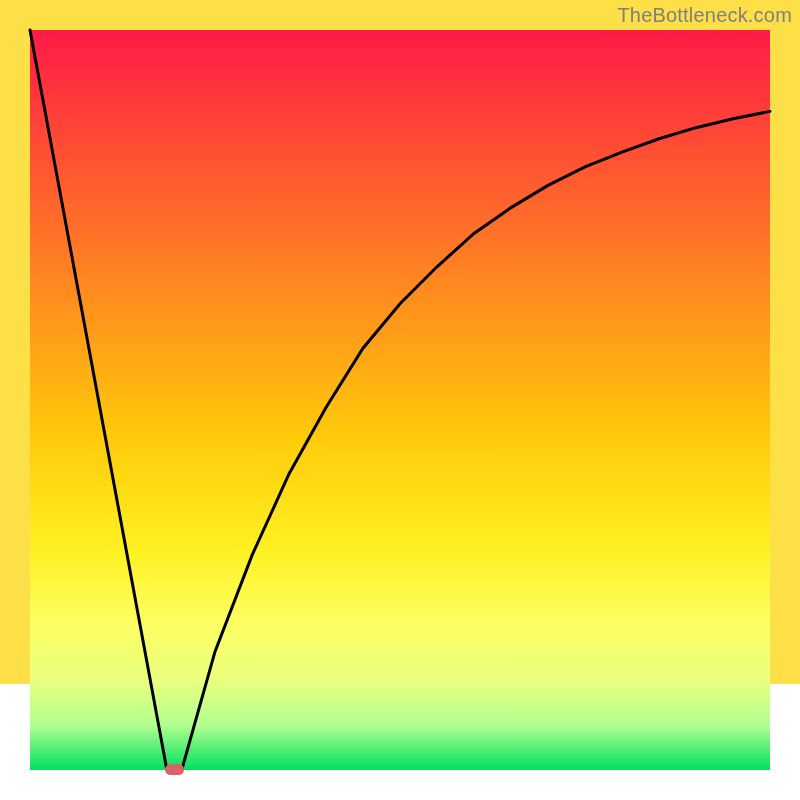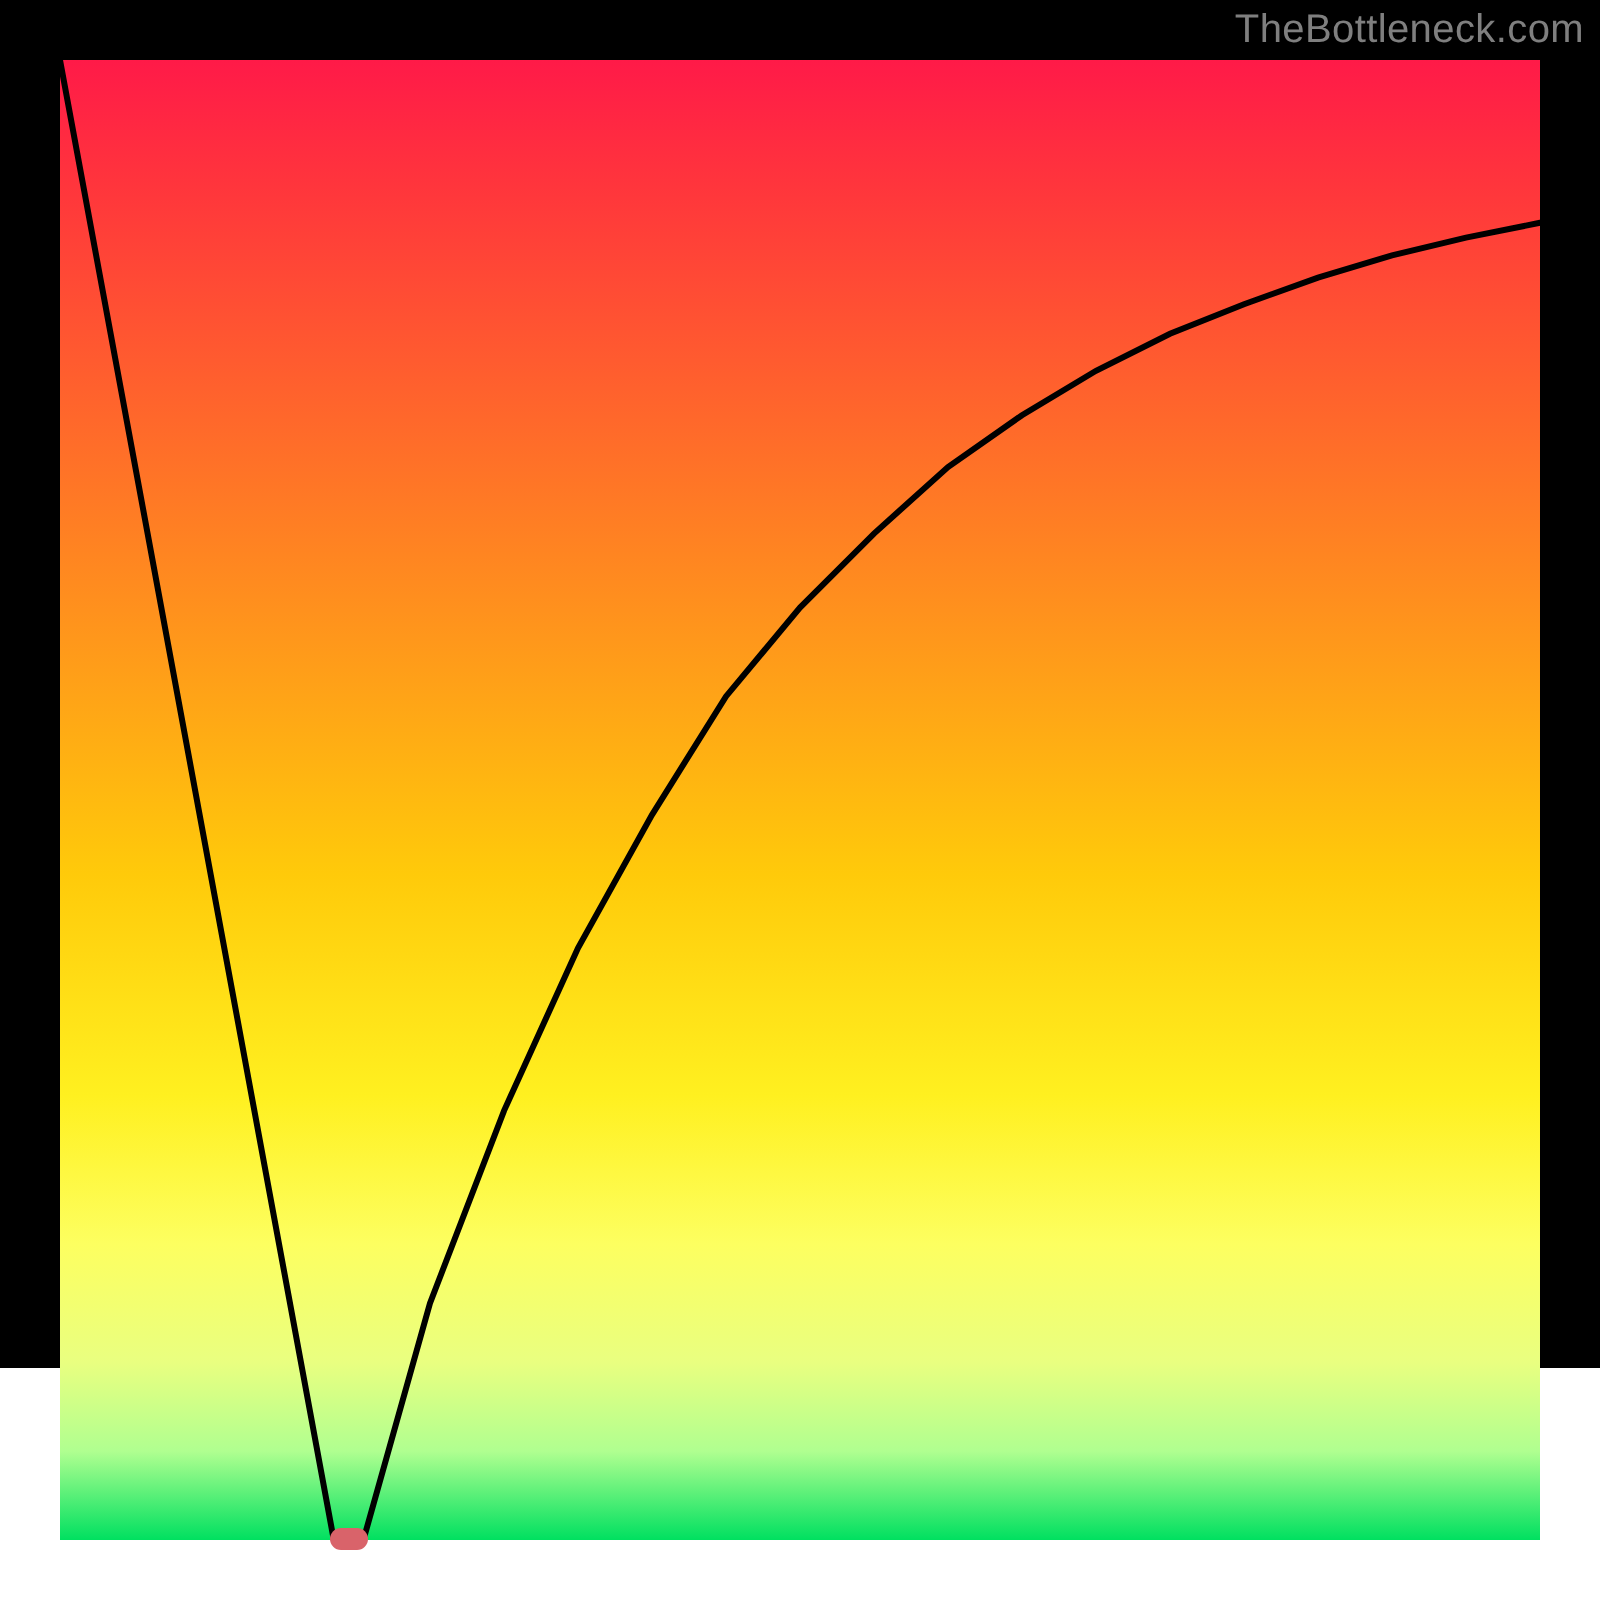--- a/index.html
+++ b/index.html
@@ -1,20 +1,20 @@
 <!DOCTYPE html>
 <html><head>
 <meta charset="utf-8">
 <style>
   * { margin: 0; padding: 0; box-sizing: border-box; }
   html, body { width: 800px; height: 800px; overflow: hidden; }
   .chart-container {
     width: 800px;
     height: 684px;
-    background: #000000;
+    background: #fde047;
     position: relative;
   }
   .plot-area {
     position: absolute;
     left: 30px;
     top: 30px;
     width: 740px;
     height: 740px;
     background: linear-gradient(to bottom,
       #ff1a48 0%,

